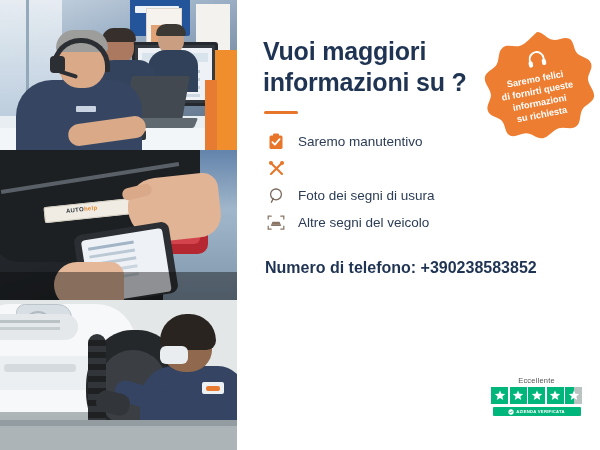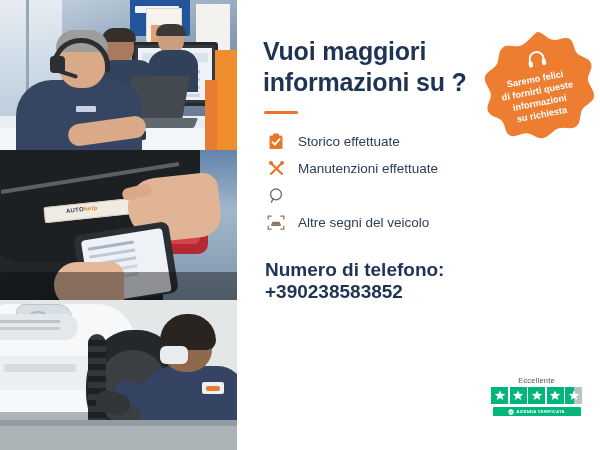--- a/index.html
+++ b/index.html
@@ -111,21 +111,21 @@
   .content { position: relative; flex: 1; height: 450px; background:#fff; padding: 36px 22px 0 26px; }
 
   .headline { font-size: 25px; line-height: 1.22; font-weight: 700; color:#1f3353; letter-spacing:-.2px; }
   .rule { width: 34px; height: 3px; background:#e8762a; border-radius:2px; margin: 14px 0 0 1px; }
 
   .features { list-style:none; margin: 14px 0 0 2px; }
   .feat { display:flex; align-items:center; height: 27px; }
   .feat .ic { width: 22px; height: 22px; margin-right: 11px; flex:none; display:flex; align-items:center; justify-content:center; color:#e8762a; }
   .feat .lbl { font-size: 13.5px; color:#2b3c55; }
 
-  .phone-line { margin: 23px 0 0 2px; font-size: 19px; font-weight: 700; color:#1f3353; }
+  .phone-line { margin: 23px 0 0 2px; font-size: 16px; font-weight: 700; color:#1f3353; }
   .para { margin: 10px 0 0 2px; font-size: 12.5px; line-height: 1.55; color:#3c4a5d; }
 
   
   .tp { position:absolute; right: 18px; bottom: 34px; display:flex; align-items:flex-end; gap: 9px; }
   .tp-logo { display:flex; align-items:center; gap:3px; padding-bottom:5px;}
   .tp-name { font-size: 16px; font-weight:700; color:#222; letter-spacing:-.3px; }
   .tp-right { display:flex; flex-direction:column; align-items:center;padding-left:8px; }
   .tp-rating { font-size: 7.5px; color:#555; letter-spacing:.2px; margin-bottom:2px; }
   .stars { display:flex; gap:1.5px; }
   .sq { width:17px; height:17px; background:#00b67a; display:flex; align-items:center; justify-content:center; }
@@ -246,40 +246,40 @@
 
     <ul class="features">
       <li class="feat">
         <span class="ic">
           <svg width="16" height="17" viewBox="0 0 16 17">
             <rect x="1.5" y="2.5" width="13" height="13.5" rx="1.6" fill="#E8762A"></rect>
             <rect x="5" y="0.6" width="6" height="3.2" rx="1" fill="#E8762A"></rect>
             <path d="M4.4 9.1 L6.9 11.6 L11.6 6.2" stroke="#fff" stroke-width="1.8" fill="none" stroke-linecap="round" stroke-linejoin="round"></path>
           </svg>
         </span>
-        <span class="lbl">Storico effettuate</span>
+        <span class="lbl">Saremo manutentivo</span>
       </li>
       <li class="feat">
         <span class="ic">
           <svg width="17" height="17" viewBox="0 0 17 17">
             <path d="M2.4 2.4 L14 14" stroke="#E8762A" stroke-width="2.1" stroke-linecap="round"></path>
             <path d="M14.4 2.4 L3 14" stroke="#E8762A" stroke-width="2.1" stroke-linecap="round"></path>
             <circle cx="3" cy="3" r="2" fill="#E8762A"></circle>
             <circle cx="14" cy="3" r="2" fill="#E8762A"></circle>
           </svg>
         </span>
-        <span class="lbl">Manutenzioni effettuate</span>
       </li>
       <li class="feat">
         <span class="ic">
           <svg width="17" height="17" viewBox="0 0 17 17">
             <circle cx="8" cy="7.4" r="5.4" stroke="#7b6a5e" stroke-width="1.3" fill="none"></circle>
             <path d="M5.2 11.6 L3.4 15.2" stroke="#7b6a5e" stroke-width="1.4" stroke-linecap="round"></path>
           </svg>
         </span>
+        <span class="lbl">Foto dei segni di usura</span>
       </li>
       <li class="feat">
         <span class="ic">
           <svg width="18" height="17" viewBox="0 0 18 17">
             <path d="M1.2 5 V2.2 H4.2 M13.8 2.2 H16.8 V5 M16.8 12.2 V15 H13.8 M4.2 15 H1.2 V12.2" stroke="#8a7565" stroke-width="1.25" fill="none" stroke-linecap="round"></path>
             <path d="M4.4 10.6 L5.4 7.8 H12.6 L13.6 10.6 Z" fill="#8a7565"></path>
             <rect x="4" y="10.2" width="10" height="1.9" rx="0.8" fill="#8a7565"></rect>
           </svg>
         </span>
         <span class="lbl">Altre segni del veicolo</span>

